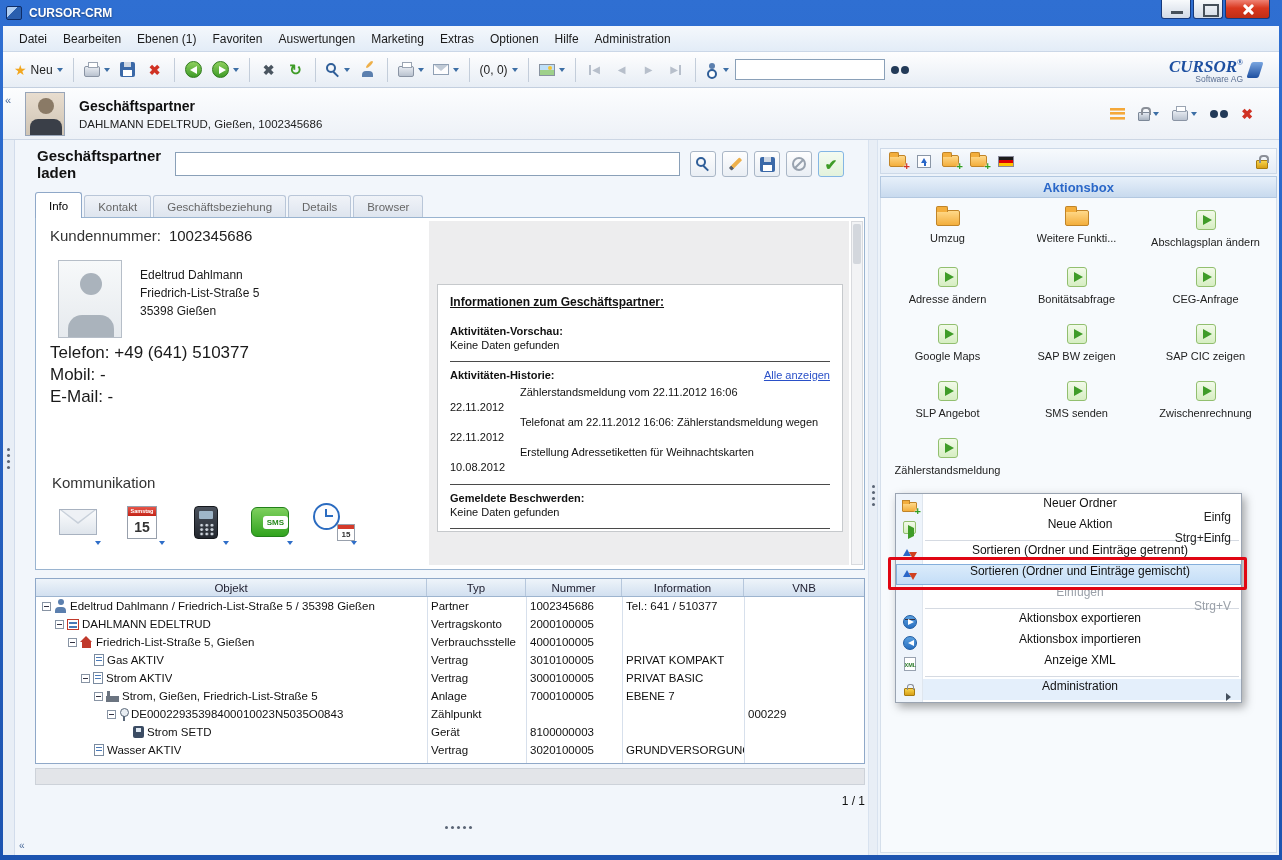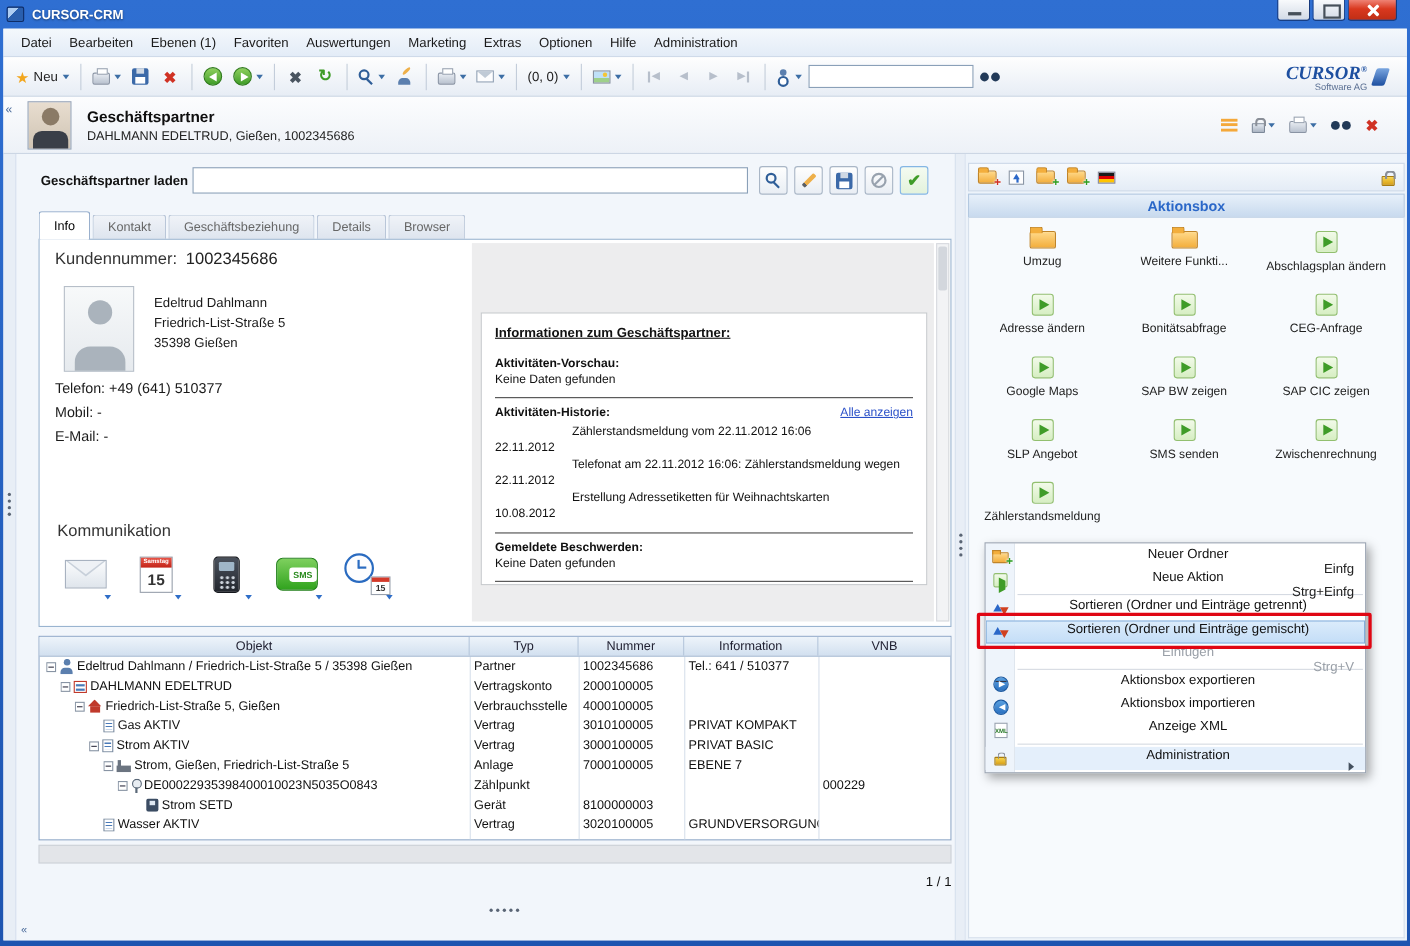--- a/index.html
+++ b/index.html
@@ -81,42 +81,42 @@
   .ic-lock.gray{background:linear-gradient(#e2e8f0,#aab4c2);border-color:#7c8898;}
   
   .content-row{flex:1;display:flex;position:relative;overflow:hidden;}
   .left-strip{width:12px;background:#e8eef6;border-right:1px solid #d2dceb;position:relative;flex:none;}
   .vgrip{position:absolute;left:4px;width:3px;height:3px;border-radius:50%;background:#5a6575;box-shadow:0 6px 0 #5a6575,0 12px 0 #5a6575,0 18px 0 #5a6575;}
   .main-col{width:853px;position:relative;background:#f2f6fb;flex:none;}
   .v-split{width:10px;background:#e8eef6;border-left:1px solid #d8e2ef;border-right:1px solid #d8e2ef;position:relative;flex:none;}
   .right-panel{flex:1;background:#edf3fa;position:relative;}
   
   .loader-row{position:absolute;left:0;top:9px;right:0;height:30px;display:flex;align-items:center;}
-  .loader-label{width:160px;padding-left:22px;font-weight:bold;font-size:12px;color:#111;flex:none;}
+  .loader-label{width:160px;padding-left:22px;font-weight:bold;font-size:15px;color:#111;flex:none;}
   .loader-input{width:505px;height:24px;border:1px solid #8aa0b8;background:#fff;font-size:12px;padding:0 5px;flex:none;}
   .loader-btns{display:flex;gap:6px;margin-left:10px;}
   .lb{width:26px;height:26px;border:1px solid #a9b6c6;border-radius:3px;background:linear-gradient(#fefefe,#e9eef4);display:flex;align-items:center;justify-content:center;flex:none;}
   .lb.focus{border-color:#84b6e4;background:linear-gradient(#f4fbf1,#e3f2dc);}
   .ic-pen{width:15px;height:4px;background:linear-gradient(90deg,#5a5f66 0 3px,#eeb04a 3px);transform:rotate(-45deg);border-radius:1px;}
   .ic-block{width:14px;height:14px;border:2px solid #98a2ae;border-radius:50%;position:relative;}
   .ic-block::after{content:"";position:absolute;left:-1px;top:4px;width:12px;height:2px;background:#98a2ae;transform:rotate(-45deg);}
   .g-check{color:#3f9c28;font-size:15px;font-weight:bold;}
   
   .tabs{position:absolute;left:20px;top:52px;display:flex;align-items:flex-end;height:26px;}
   .tab{height:23px;padding:0 13px;display:flex;align-items:center;font-size:11.5px;color:#666;background:linear-gradient(#f0f3f8,#dde4ee);border:1px solid #b9c6d8;border-bottom:none;border-radius:3px 3px 0 0;margin-right:2px;}
   .tab.active{height:26px;background:#fff;color:#000;border-color:#8fa8c8;position:relative;z-index:2;}
   
   .content-box{position:absolute;left:20px;top:77px;width:830px;height:353px;background:#fff;border:1px solid #9ab4d0;}
   .kundennr{position:absolute;left:14px;top:9px;font-size:15px;color:#333;}
   .kundennr .knv{margin-left:8px;color:#222;}
   .photo{position:absolute;left:22px;top:42px;width:64px;height:78px;border:1px solid #b6bec8;background:linear-gradient(#f7f9fa,#e6eaee);overflow:hidden;}
   .photo::before{content:"";position:absolute;left:21px;top:12px;width:22px;height:22px;border-radius:50%;background:#aab3bc;}
   .photo::after{content:"";position:absolute;left:9px;bottom:-6px;width:46px;height:28px;border-radius:14px 14px 0 0;background:#aab3bc;}
   .addr{position:absolute;left:104px;top:48px;font-size:12px;color:#1a1a1a;line-height:18px;}
-  .contacts{position:absolute;left:14px;top:124px;font-size:13px;color:#1a1a1a;line-height:22px;}
+  .contacts{position:absolute;left:14px;top:124px;font-size:17px;color:#1a1a1a;line-height:22px;}
   .gray-zone{position:absolute;left:393px;top:3px;width:420px;height:344px;background:#ededee;}
   .pane-scroll{position:absolute;right:-14px;top:0;width:12px;height:344px;background:#f2f3f5;border:1px solid #d8dade;}
   .pane-scroll::before{content:"";position:absolute;left:1px;top:2px;width:8px;height:40px;background:#d3d7dd;border-radius:2px;}
   .info-card{position:absolute;left:8px;top:63px;width:406px;height:248px;background:#fff;border:1px solid #c6c9cc;padding:10px 12px;font-size:11px;color:#111;overflow:hidden;}
   .ic-title{font-weight:bold;text-decoration:underline;font-size:12px;margin-bottom:16px;}
   .ic-b{font-weight:bold;margin-bottom:2px;}
   .ic-gap{margin-bottom:10px;}
   .ic-hr{border-top:1px solid #4a4a4a;margin:9px 0 7px;}
   .hist-head{display:flex;justify-content:space-between;margin-bottom:2px;}
   .ic-link{color:#2a50c8;text-decoration:underline;font-size:11px;margin-left:24px;}

